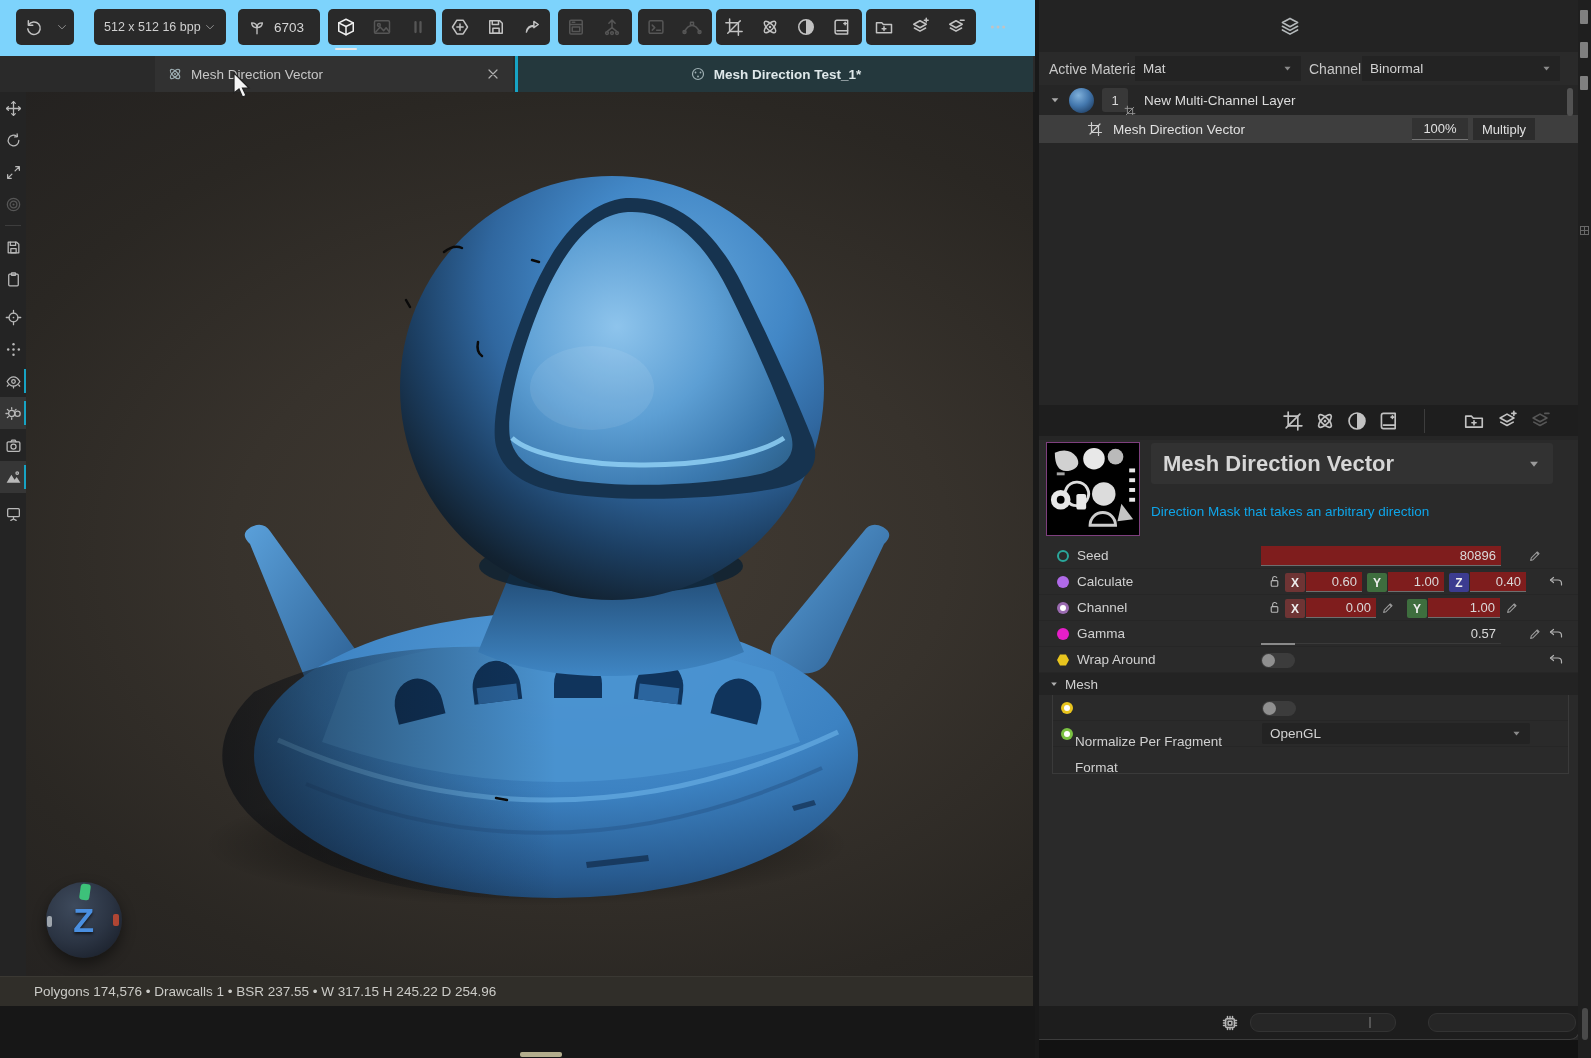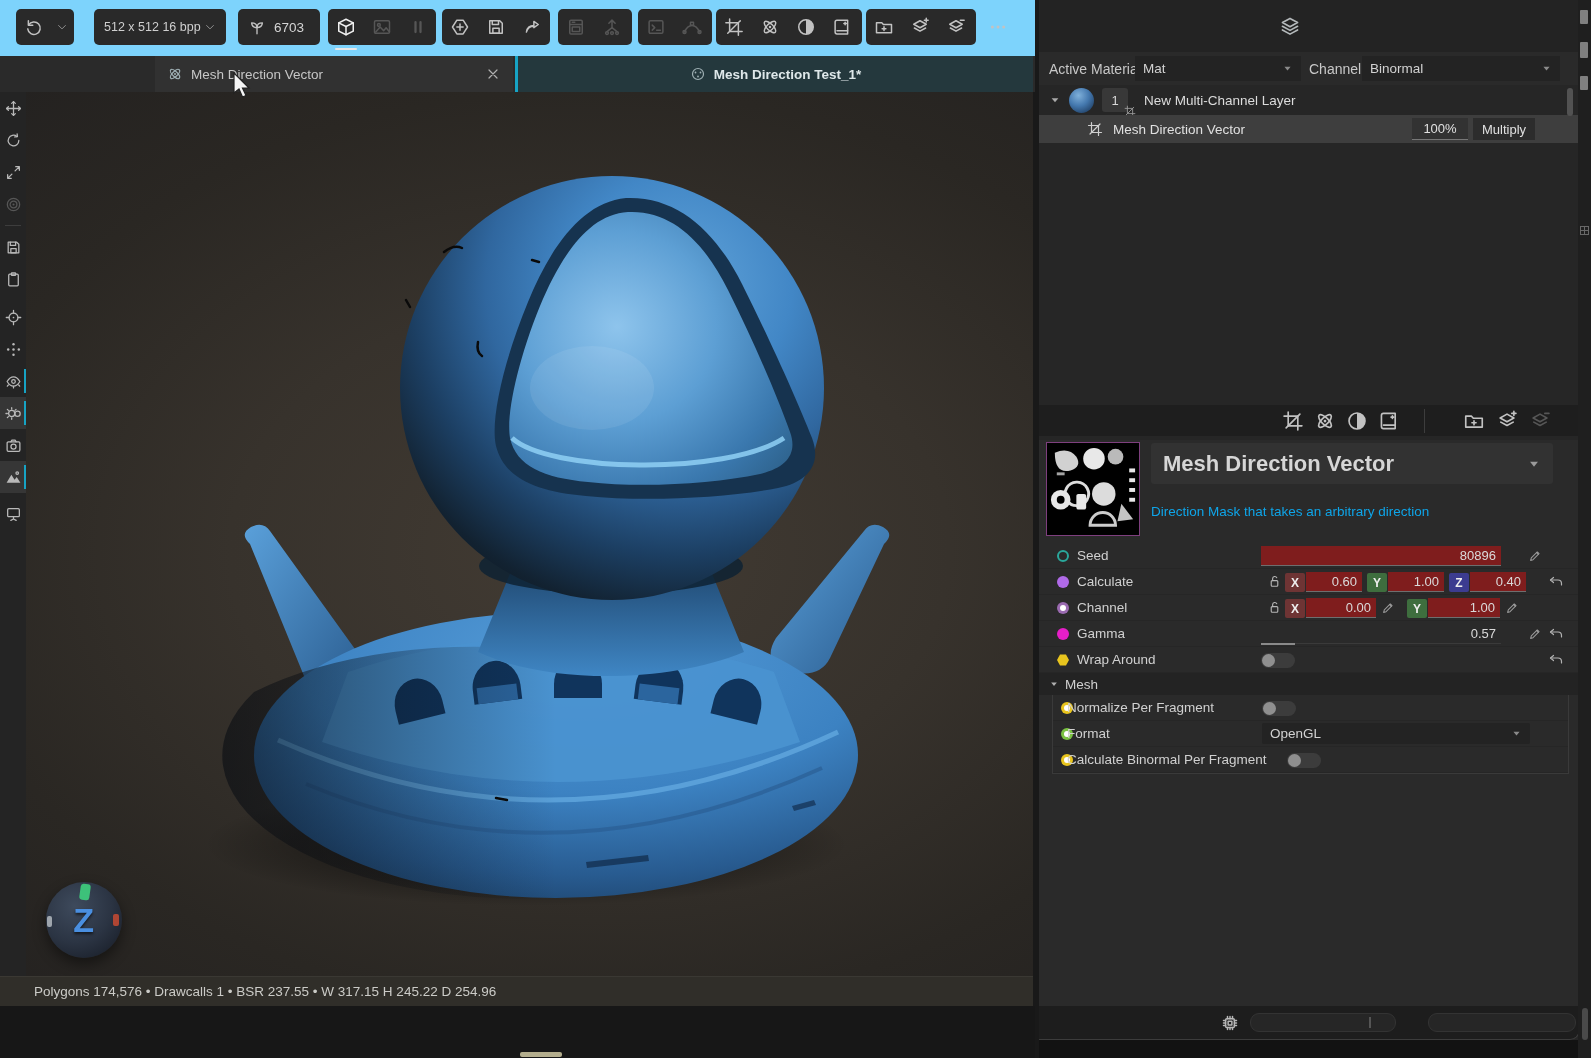--- a/index.html
+++ b/index.html
@@ -114,21 +114,21 @@
   .lock { position:absolute; left:228px; top:5px; width:15px; height:15px; color:#b5b5b5; }
   .axis { position:absolute; top:4px; width:20px; height:19px; border-radius:2px; display:flex; align-items:center; justify-content:center; font-size:12px; font-weight:bold; color:#eee; }
   .toggle { position:absolute; left:222px; top:6px; width:34px; height:15px; background:#3c3c3c; border-radius:8px; }
   .toggle .knob { position:absolute; left:1px; top:1px; width:13px; height:13px; border-radius:50%; background:#8f8f8f; }
 
   #mesh-header { position:absolute; left:0; top:233px; width:100%; height:22px; background:#232323; display:flex; align-items:center; font-size:13.5px; color:#d0d0d0; }
   #mesh-header .icon { width:10px; height:10px; margin:0 6px 0 10px; color:#b0b0b0; }
   #mesh-group { position:absolute; left:13px; top:255px; width:517px; height:79px; border-left:1px solid #3a3a3a; border-right:1px solid #3a3a3a; border-bottom:1px solid #3a3a3a; }
   #mesh-group .prow { height:26px; position:relative; }
   #mesh-group .pdot { left:8px; }
-  #mesh-group .plabel { left:14px; }
+  #mesh-group .plabel { left:22px;margin-top:34px; }
   #mesh-group .toggle { left:209px; }
   #format-dd { position:absolute; left:209px; top:2px; width:268px; height:21px; background:#232323; border-radius:2px; }
 
   
   #rp-bottom { position:absolute; left:0; top:1006px; width:541px; height:34px; background:#1d1d1d; border-right:1px solid #3c3c3c; border-bottom:1px solid #3c3c3c; border-bottom-right-radius:10px; }
   #rp-bottom .chip { position:absolute; left:181px; top:7px; width:20px; height:20px; color:#b8b8b8; }
   .pill { position:absolute; top:7px; height:19px; background:#262626; border:1px solid #333; border-radius:9px; }
   #pill-1 { left:211px; width:146px; }
   #pill-1::after { content:""; position:absolute; right:24px; top:3px; width:2px; height:11px; background:#555; }
   #pill-2 { left:389px; width:148px; }
@@ -850,27 +850,20 @@
           <span class="plabel">Format</span>
           <div class="dd" id="format-dd">
             <span>OpenGL</span>
             <span class="icon">
                 <svg viewBox="0 0 16 16" fill="none" stroke="currentColor" stroke-width="1.2" stroke-linecap="round" stroke-linejoin="round">
                   <path d="M3.5 5.5h9L8 11z" fill="currentColor" stroke="none"></path>
                 </svg>
               </span>
           </div>
         </div>
-        <div class="prow">
-          <span class="pdot donut" style="background:#e8c41e;"></span>
-          <span class="plabel">Calculate Binormal Per Fragment</span>
-          <span class="toggle" style="left:234px;">
-              <span class="knob"></span>
-            </span>
-        </div>
       </div>
     </div>
 
     <div id="rp-bottom">
       <span class="icon chip">
           <svg viewBox="0 0 16 16" fill="none" stroke="currentColor" stroke-width="1.2" stroke-linecap="round" stroke-linejoin="round">
             <rect x="4.5" y="4.5" width="7" height="7" rx="1"></rect>
             <rect x="6.5" y="6.5" width="3" height="3"></rect>
             <path d="M6 4.5V2.8M8 4.5V2.8M10 4.5V2.8M6 13.2v-1.7M8 13.2v-1.7M10 13.2v-1.7M4.5 6H2.8M4.5 8H2.8M4.5 10H2.8M13.2 6h-1.7M13.2 8h-1.7M13.2 10h-1.7"></path>
           </svg>

